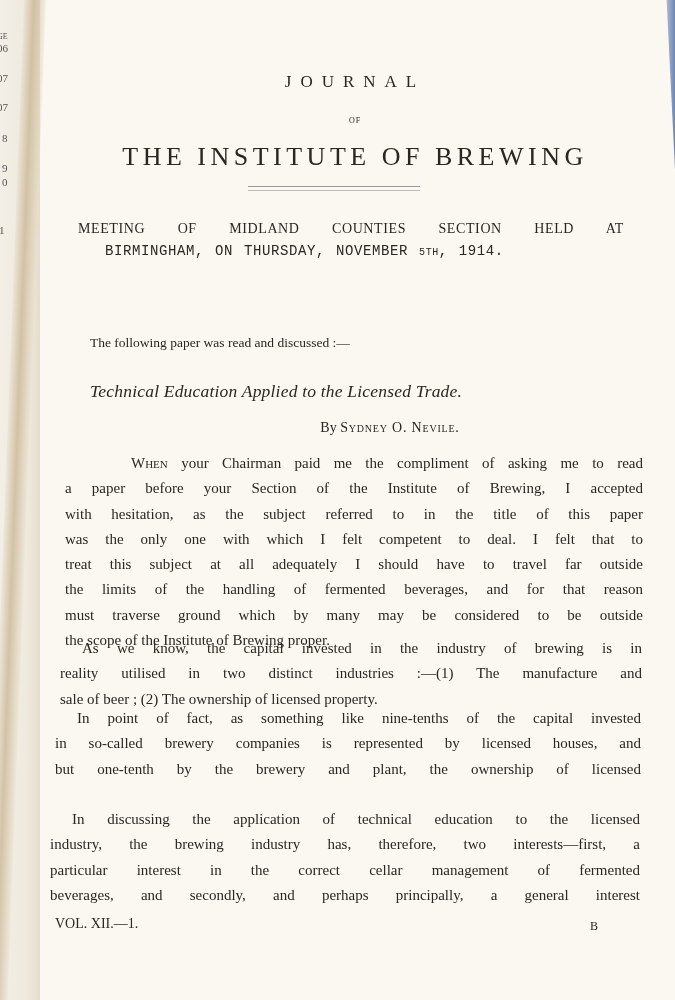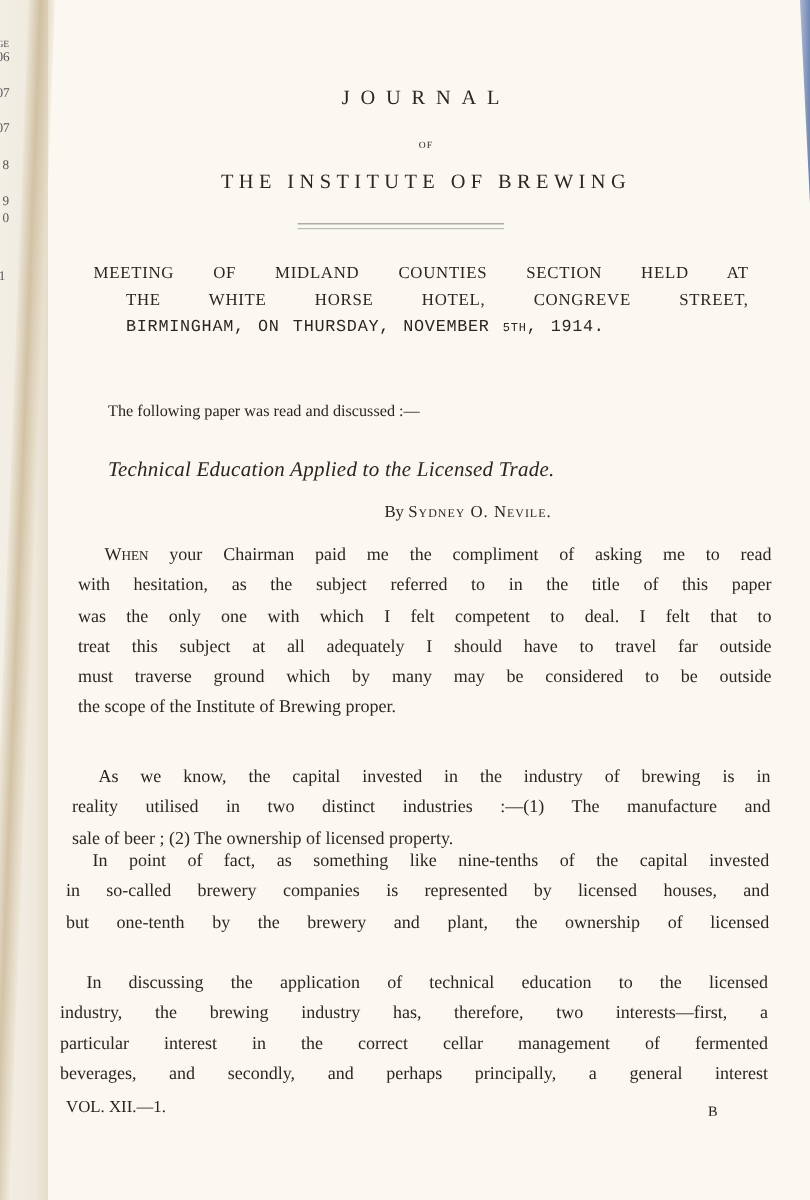--- a/index.html
+++ b/index.html
@@ -25,37 +25,37 @@
   .left-numbers div { position: absolute; left: -3px; white-space: nowrap; }
   
   .bg-right {
     position: absolute; right: 0; top: 0; width: 14px; height: 170px;
     background: linear-gradient(to right, #d7dbe6, #6e86b3);
     clip-path: polygon(40% 0, 100% 0, 100% 100%, 100% 100%);
   }
   .page { position: absolute; left: 50px; top: 0; width: 610px; height: 1000px; }
   .journal { position: absolute; top: 72px; left: 0; width: 610px; font-size: 17px; letter-spacing: 9px; text-align: center; padding-left: 0px; margin-left: 0px; }
   .of { position: absolute; top: 116px; left: 0; width: 610px; font-size: 8px; letter-spacing: 1px; text-align: center; }
-  .institute { position: absolute; top: 142px; left: 0; width: 610px; font-size: 17px; letter-spacing: 4.5px; text-align: center; }
+  .institute { position: absolute; top: 142px; left: 0; width: 610px; font-size: 26px; letter-spacing: 4.5px; text-align: center; }
   .rule { position: absolute; top: 186px; left: 198px; width: 172px; height: 3px; border-top: 1px solid #999; border-bottom: 1px solid #bbb; }
   .meeting { position: absolute; top: 218px; left: 28px; width: 546px; font-size: 14px; line-height: 22px; letter-spacing: 0.6px; }
   .meeting div { text-align: justify; text-align-last: justify; }
   .meeting .l2, .meeting .l3 { padding-left: 27px; }
   .meeting .l3 { text-align-last: left; word-spacing: 2px; font-family: Liberation Mono, monospace; }
   .chair { position: absolute; top: 302px; left: 0; width: 610px; text-align: center; font-size: 13.5px; font-variant: small-caps; padding-left: 70px; box-sizing: border-box; }
   .chair .sc { font-variant: small-caps; }
   .following { position: absolute; top: 335px; left: 40px; font-size: 13.5px; }
   .title { position: absolute; top: 381px; left: 40px; width: 530px; font-size: 17.5px; font-style: italic; letter-spacing: 0.2px; }
   .byline { position: absolute; top: 420px; left: 0; width: 610px; text-align: center; font-size: 14px; padding-left: 70px; box-sizing: border-box; }
   .byline .name { font-variant: small-caps; letter-spacing: 0.8px; text-align: center; }
   .body { position: absolute; left: 14px; width: 580px; font-size: 15px; line-height: 25.3px; }
   .body .ln { display: block; text-align: justify; text-align-last: justify; white-space: nowrap; }
   .body .ln.last { text-align-last: left; }
   .body .ln.indent { padding-left: 22px; }
-  .body .sc { font-variant: small-caps; }
+  .body .sc { font-variant: small-caps; margin-left: 44px; }
   .p1 { top: 451px; left: 15px; width: 578px; }
   .p2 { top: 636px; left: 10px; width: 582px; }
   .p3 { top: 706px; left: 5px; width: 586px; }
   .p4 { top: 807px; left: 0px; width: 590px; }
   .footer { position: absolute; top: 916px; left: 0; width: 548px; font-size: 14px; }
   .footer .vol { position: absolute; left: 5px; }
   .footer .sig { position: absolute; right: 0; font-size: 12px; top: 3px; }
 </style>
 </head>
 <body>
@@ -76,36 +76,37 @@
 <div class="bg-right"></div>
 
 <div class="page">
   <div class="journal">JOURNAL</div>
   <div class="of">OF</div>
   <div class="institute">THE INSTITUTE OF BREWING</div>
   <div class="rule"></div>
 
   <div class="meeting">
     <div class="l1">MEETING OF MIDLAND COUNTIES SECTION HELD AT</div>
-    <div class="l2">THE WHITE HORSE HOTEL, CONGREVE STREET,</div>
     <div class="l3"><span>BIRMINGHAM, ON THURSDAY, NOVEMBER </span><span style="font-size:10px;text-transform:uppercase;">5th</span><span>, 1914.</span></div>
   </div>
 
 
   <div class="following">The following paper was read and discussed :—</div>
 
   <div class="title">Technical Education Applied to the Licensed Trade.</div>
 
   <div class="byline"><span>By </span><span class="name">Sydney O. Nevile.</span></div>
 
   <div class="body p1">
     <span class="ln indent"><span class="sc">When</span><span> your Chairman paid me the compliment of asking me to read</span></span>
+    <span class="ln">a paper before your Section of the Institute of Brewing, I accepted</span>
     <span class="ln">with hesitation, as the subject referred to in the title of this paper</span>
     <span class="ln">was the only one with which I felt competent to deal.  I felt that to</span>
     <span class="ln">treat this subject at all adequately I should have to travel far outside</span>
+    <span class="ln">the limits of the handling of fermented beverages, and for that reason</span>
     <span class="ln">must traverse ground which by many may be considered to be outside</span>
     <span class="ln last">the scope of the Institute of Brewing proper.</span>
   </div>
 
   <div class="body p2">
     <span class="ln indent">As we know, the capital invested in the industry of brewing is in</span>
     <span class="ln">reality utilised in two distinct industries :—(1) The manufacture and</span>
     <span class="ln last">sale of beer ; (2) The ownership of licensed property.</span>
   </div>
 

